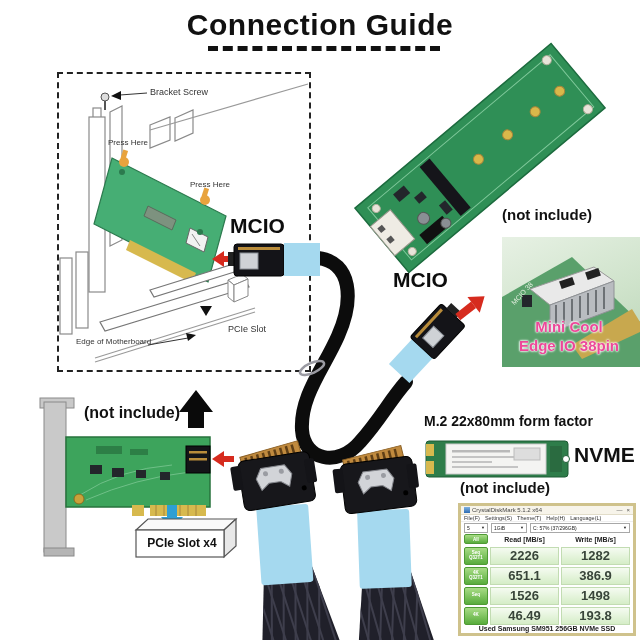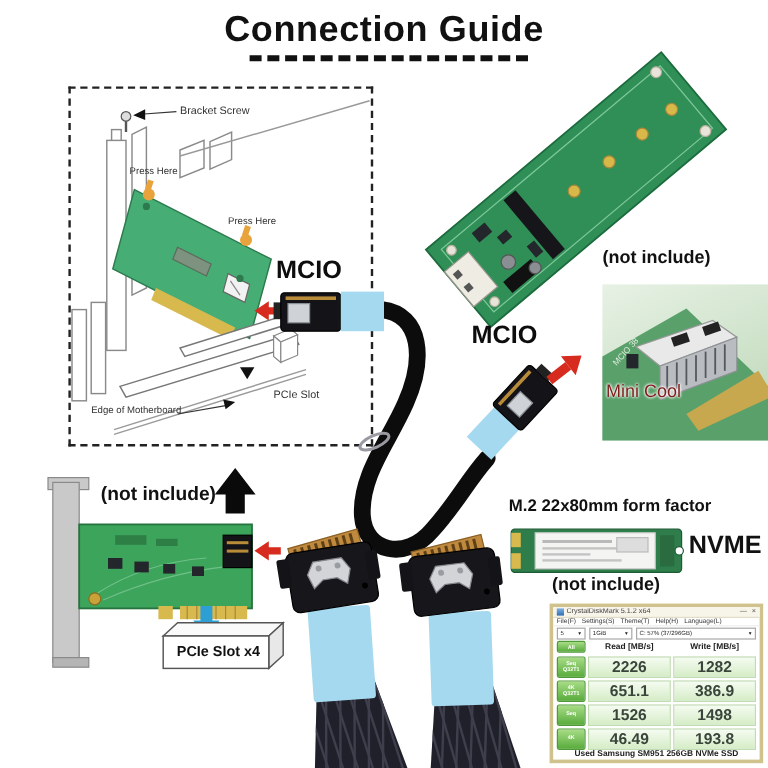--- a/index.html
+++ b/index.html
@@ -6,22 +6,22 @@
   .canvas{position:relative;width:640px;height:640px;background:#ffffff;overflow:hidden;
           font-family:"Liberation Sans",sans-serif;color:#111;}
   .abs{position:absolute;}
   .lbl{font-weight:bold;color:#111;white-space:nowrap;}
   .tiny{color:#333;white-space:nowrap;}
   .title{left:0;top:8px;width:100%;text-align:center;font-size:30px;font-weight:bold;letter-spacing:.5px;}
   .title-underline{left:208px;top:46px;width:232px;border-top:5px dashed #111;}
   .dashed-box{left:57px;top:72px;width:254px;height:300px;border:2px dashed #222;box-sizing:border-box;}
   .minicool-box{left:502px;top:237px;width:138px;height:130px;
       background:linear-gradient(155deg,#e7f1e4 0%,#cfe3cb 55%,#b9d4b6 100%);}
-  .minicool-text{left:505px;top:318px;width:128px;text-align:left;font-weight:normal;font-size:15px;
-      line-height:1.25;color:#7f1d1d;text-shadow:0 0 2px #fff,0 0 2px #fff,0 0 3px #fff;}
+  .minicool-text{left:505px;top:318px;width:128px;text-align:center;font-weight:bold;font-size:15px;
+      line-height:1.25;color:#ec4899;text-shadow:0 0 2px #fff,0 0 2px #fff,0 0 3px #fff;}
   .minicool-silk{left:508px;top:290px;font-size:7px;color:#e4efe0;transform:rotate(-48deg);}
   .notinc{font-weight:bold;color:#111;white-space:nowrap;}
   .mcio{font-size:21px;font-weight:bold;color:#0d0d0d;white-space:nowrap;}
   .slotbox-text{left:138px;top:536px;width:88px;text-align:center;font-size:12px;font-weight:bold;}
   
   .cdm{left:458px;top:503px;width:178px;height:133px;border:3px solid #cfc28c;background:#fff;
        box-sizing:border-box;display:flex;flex-direction:column;}
   .cdm-titlebar{height:12px;display:flex;align-items:center;padding:0 3px;background:#f7f4ea;
        border-bottom:1px solid #e2ddc9;font-size:6px;color:#444;}
   .cdm-ico{width:6px;height:6px;background:linear-gradient(#7fb2e0,#2f6db4);margin-right:2px;flex:0 0 auto;}
@@ -295,20 +295,21 @@
   <div class="abs tiny" style="left:76px;top:337px;font-size:8px;">Edge of Motherboard</div>
 
   <div class="abs mcio" style="left:230px;top:214px;">MCIO</div>
   <div class="abs mcio" style="left:393px;top:268px;">MCIO</div>
 
   <div class="abs notinc" style="left:502px;top:206px;font-size:15px;">(not include)</div>
 
   <div class="abs minicool-silk">MCIO 38</div>
   <div class="abs minicool-text">
     <div>Mini Cool</div>
+    <div>Edge IO 38pin</div>
   </div>
 
   <div class="abs notinc" style="left:84px;top:404px;font-size:16px;">(not include)</div>
   <div class="abs slotbox-text">PCIe Slot x4</div>
 
   <div class="abs lbl" style="left:424px;top:413px;font-size:14px;">M.2 22x80mm form factor</div>
   <div class="abs lbl" style="left:574px;top:443px;font-size:21px;">NVME</div>
   <div class="abs notinc" style="left:460px;top:479px;font-size:15px;">(not include)</div>
 
   <div class="abs cdm">

